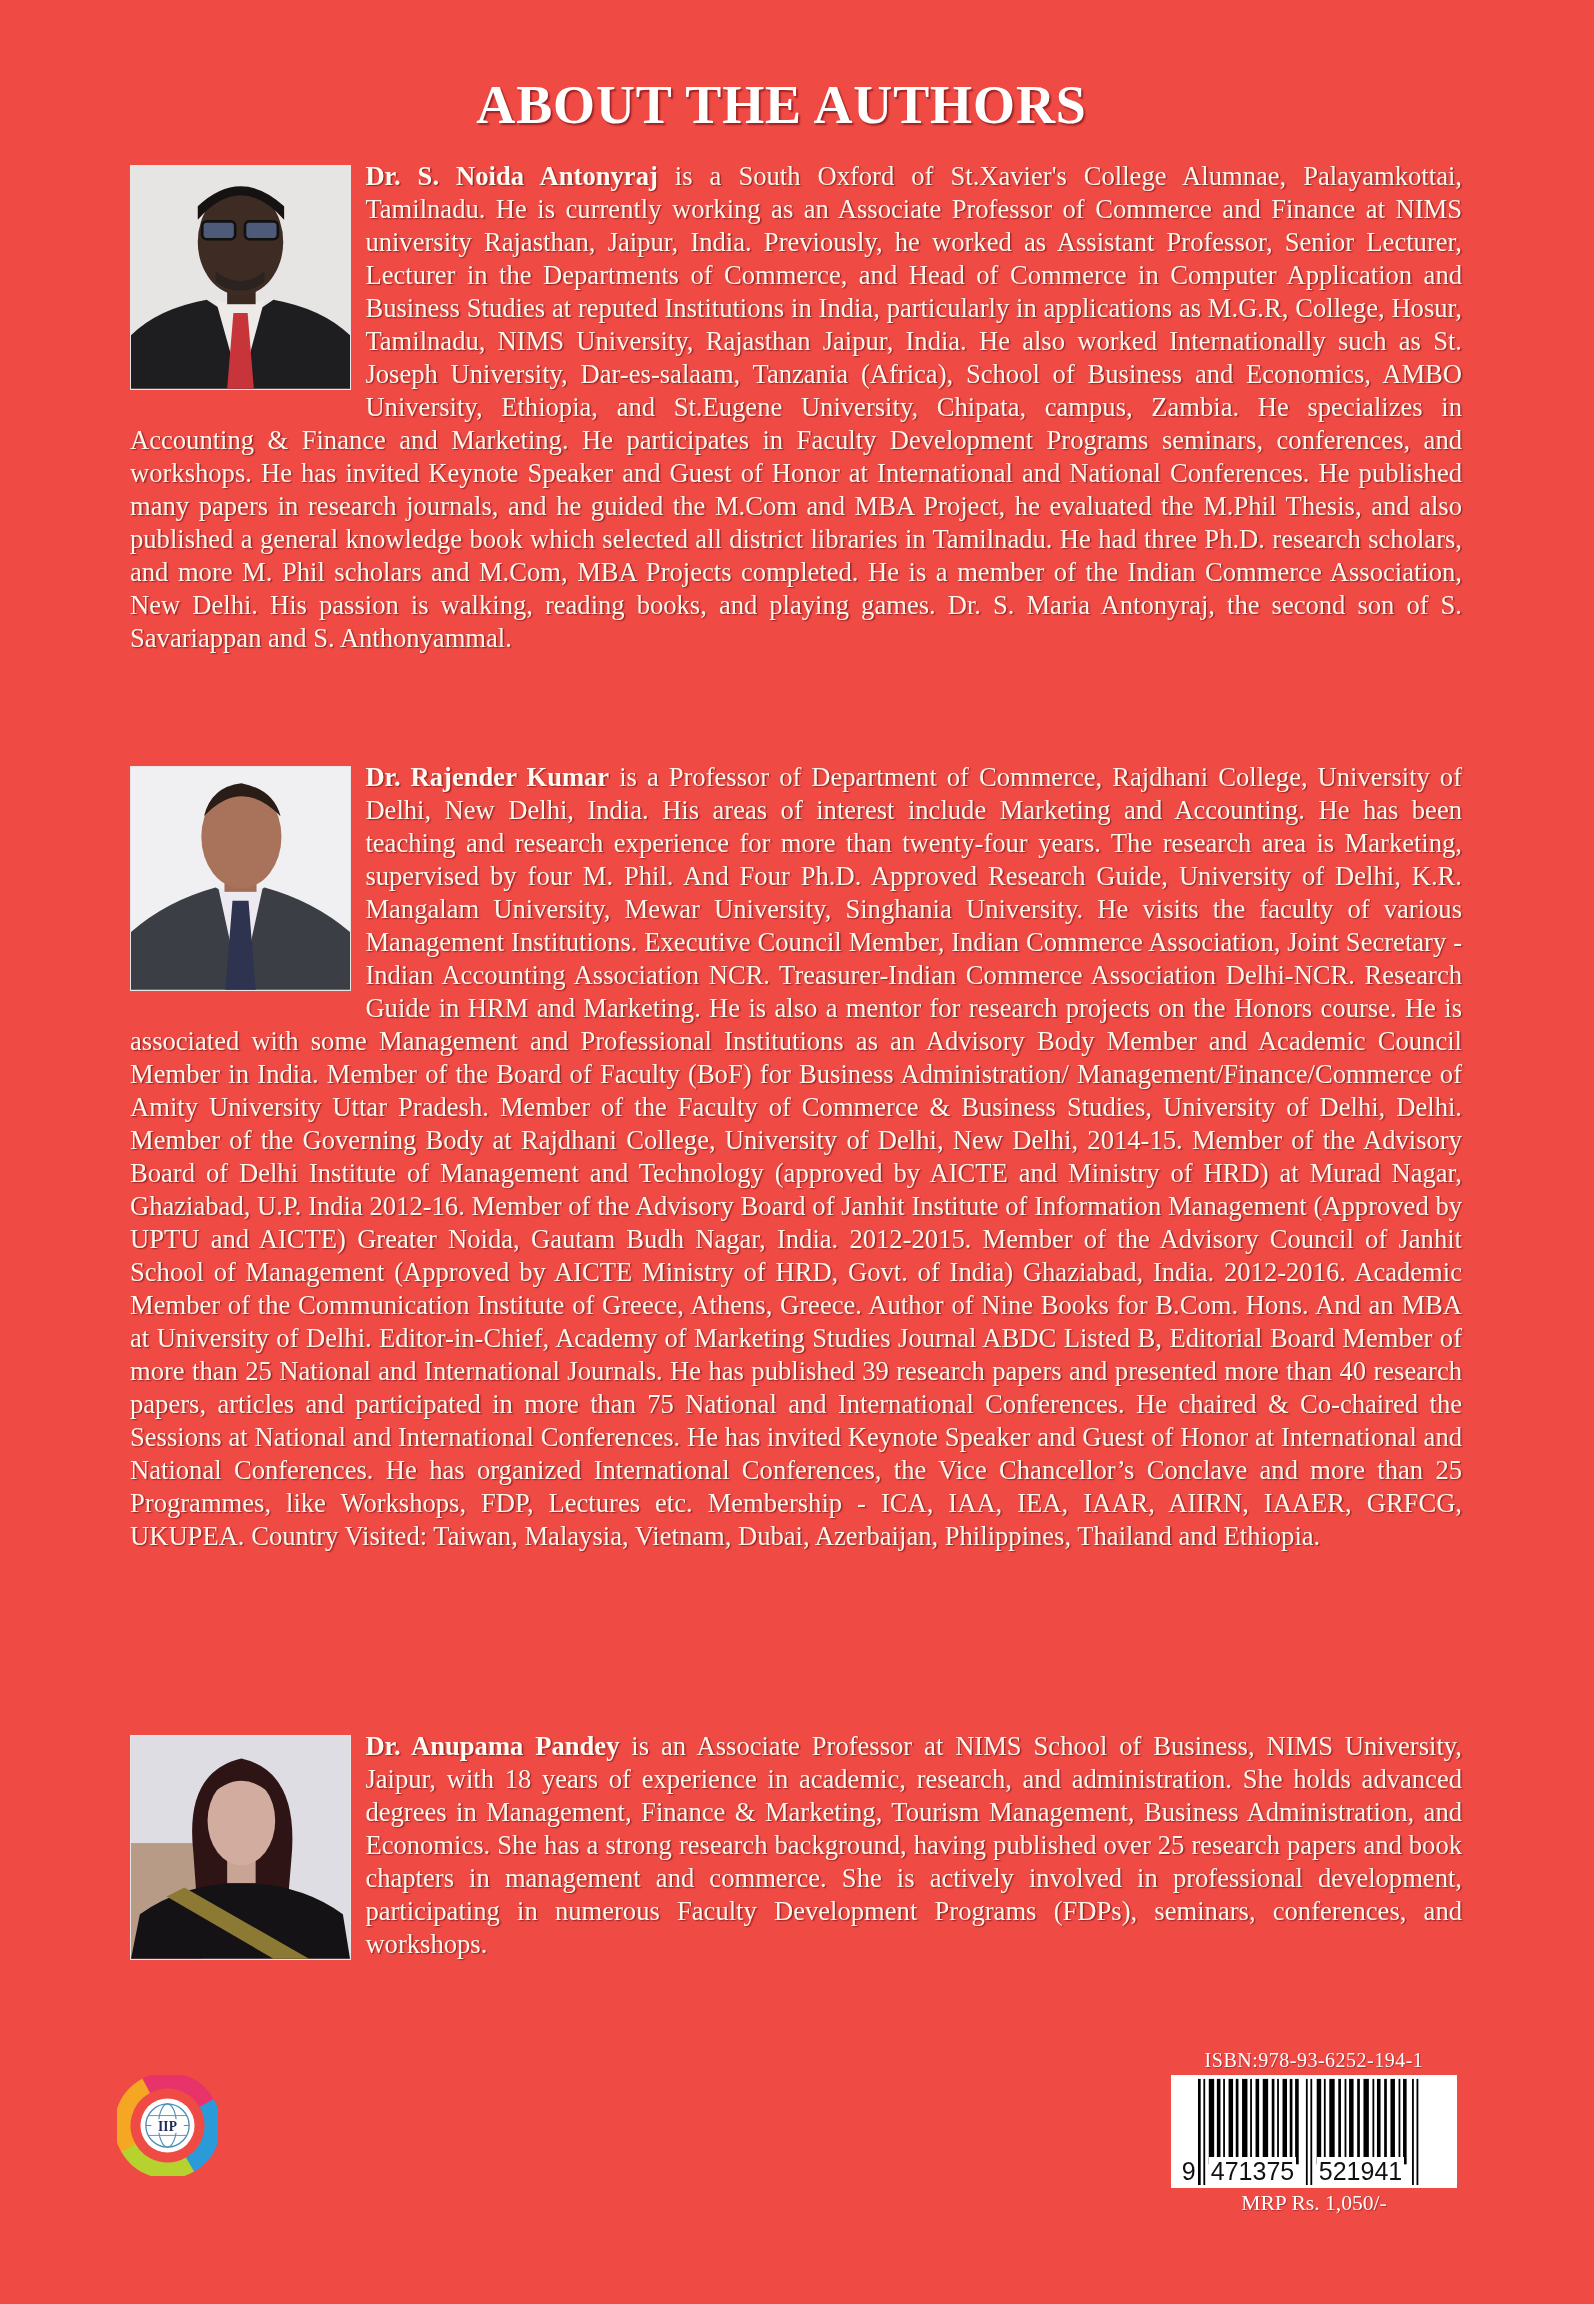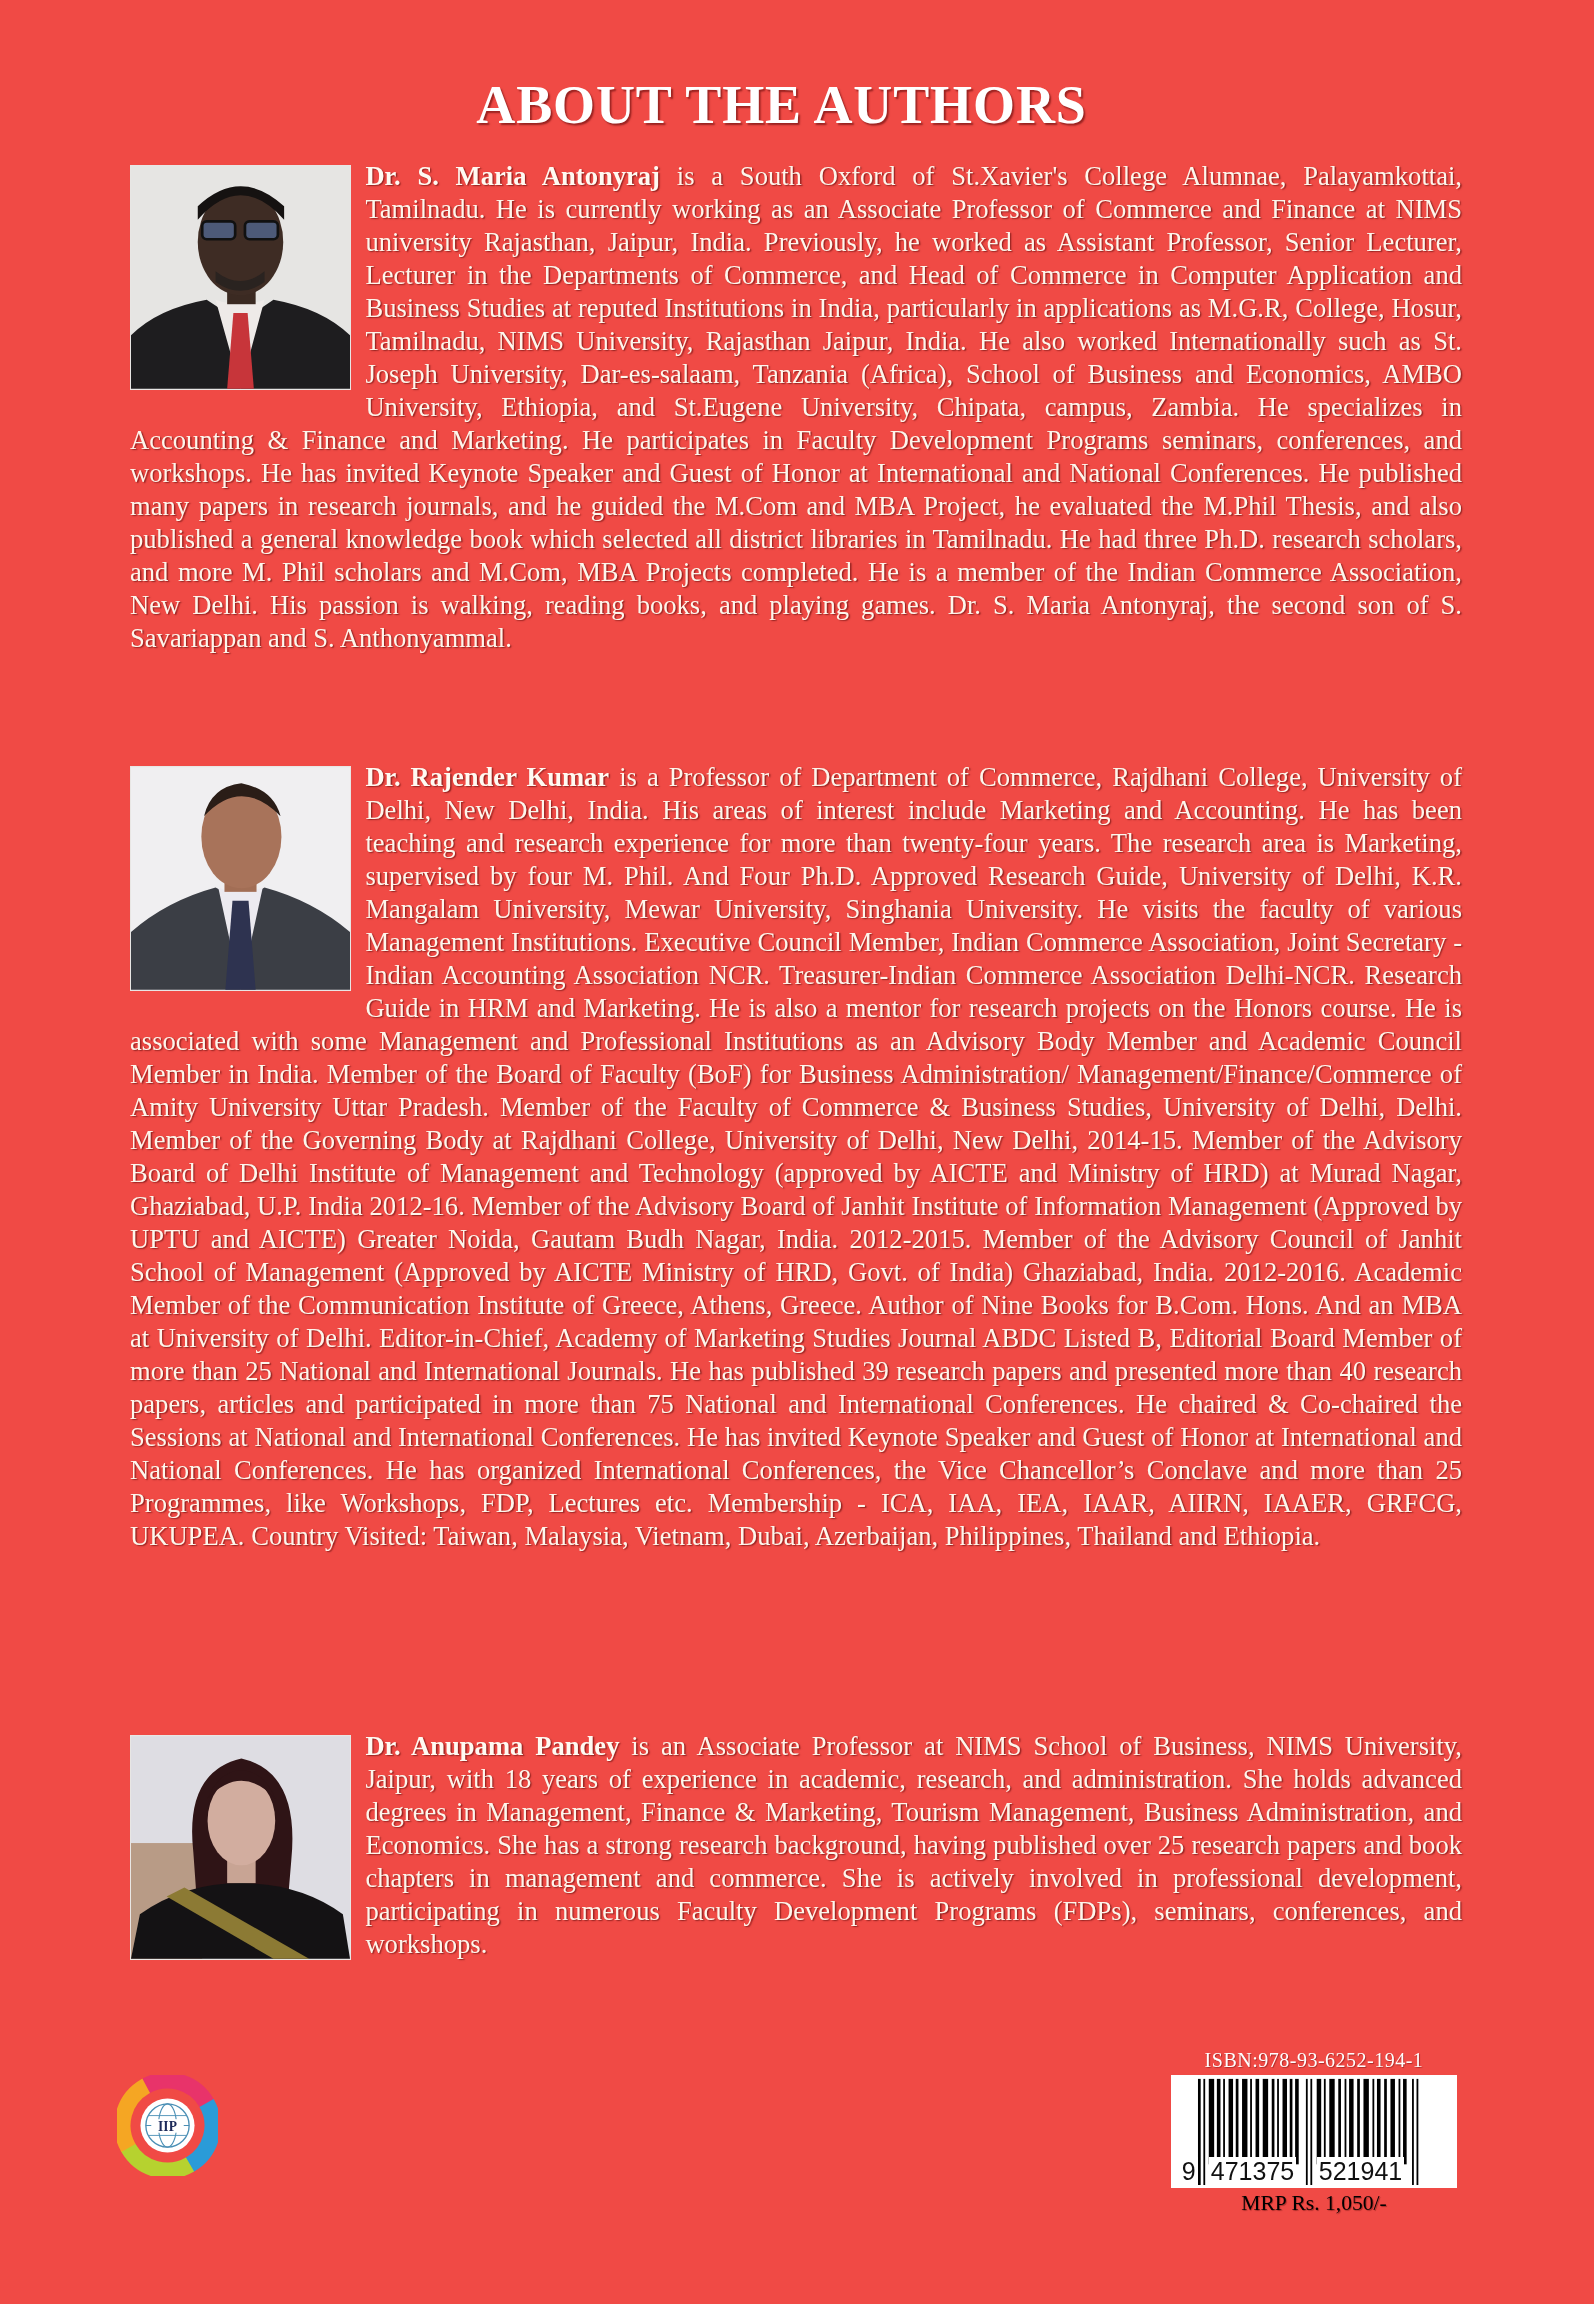--- a/index.html
+++ b/index.html
@@ -65,21 +65,21 @@
     background: #ffffff; position: relative;
   }
   .barcode-bars { position: absolute; left: 0; top: 0; width: 286px; height: 113px; }
   .barcode-digits {
     position: absolute; left: 0; bottom: 1.8px; width: 286px;
     font-family: "Liberation Sans", "DejaVu Sans", sans-serif;
     font-size: 25px; color: #111; text-align: left;
   }
   .barcode-digits span { position: absolute; bottom: 0; background: #fff; padding: 0 1.8px; }
   .mrp {
-    margin-top: 3.6px; font-size: 21.6px; color: #000000;
+    margin-top: 3.6px; font-size: 21.6px; color: #ffffff;
     text-shadow: 0.9px 0.9px 0.9px rgba(70,0,0,0.4);
   }
 </style>
 </head>
 <body>
 
 <div class="title">ABOUT THE AUTHORS</div>
 
 <div class="bio bio-text" id="bio1">
   <div class="photo">
@@ -89,21 +89,21 @@
       <path d="M95 150 L123 250 L150 150 Q123 160 95 150Z" fill="#eeeae8"></path>
       <path d="M115 165 L131 165 L138 250 L108 250 Z" fill="#c7353a"></path>
       <rect x="108" y="120" width="32" height="35" fill="#3b2a22"></rect>
       <ellipse cx="123" cy="85" rx="48" ry="60" fill="#3e2c24"></ellipse>
       <path d="M75 60 Q123 5 172 60 L172 45 Q123 0 75 45Z" fill="#151211"></path>
       <rect x="80" y="62" width="37" height="20" rx="5" fill="#4d5a78" stroke="#111" stroke-width="3"></rect>
       <rect x="128" y="62" width="37" height="20" rx="5" fill="#4d5a78" stroke="#111" stroke-width="3"></rect>
       <path d="M95 118 Q123 140 150 118 L150 130 Q123 150 95 130Z" fill="#2a2320"></path>
     </svg>
   </div>
-  <b>Dr. S. Maria Antonyraj</b>
+  <b>Dr. S. Noida Antonyraj</b>
   <span>is a  South Oxford of St.Xavier's College Alumnae, Palayamkottai, Tamilnadu. He is currently working as an Associate Professor of Commerce and Finance at NIMS university Rajasthan, Jaipur, India.  Previously, he worked as Assistant Professor, Senior Lecturer, Lecturer in the Departments of Commerce, and Head of Commerce in Computer Application and Business Studies at reputed Institutions in India, particularly in applications as M.G.R, College, Hosur, Tamilnadu, NIMS University, Rajasthan Jaipur, India. He also worked Internationally such as St. Joseph University, Dar-es-salaam, Tanzania (Africa), School of Business and Economics, AMBO University, Ethiopia, and St.Eugene University, Chipata, campus, Zambia. He specializes in Accounting &amp; Finance and Marketing. He participates in Faculty Development Programs seminars, conferences, and workshops. He has invited Keynote Speaker and Guest of Honor at International and National Conferences. He published many papers in research journals, and he guided the M.Com and MBA Project, he evaluated the M.Phil Thesis, and also published a general knowledge book which selected all district libraries in Tamilnadu. He had three Ph.D. research scholars, and more M. Phil scholars and M.Com, MBA Projects completed. He is a member of the Indian Commerce Association, New Delhi. His passion is walking, reading books, and playing games. Dr. S. Maria Antonyraj, the second son of S. Savariappan and S. Anthonyammal.</span>
 </div>
 
 <div class="bio bio-text" id="bio2">
   <div class="photo">
     <svg viewBox="0 0 246 250">
       <rect width="246" height="250" fill="#f0eff1"></rect>
       <path d="M0 250 L0 185 Q40 150 95 135 L123 150 L150 135 Q205 150 246 185 L246 250 Z" fill="#3b3e45"></path>
       <path d="M98 135 L123 250 L148 135 Q123 145 98 135Z" fill="#eceaf0"></path>
       <path d="M114 150 L132 150 L140 250 L106 250 Z" fill="#2e3350"></path>

